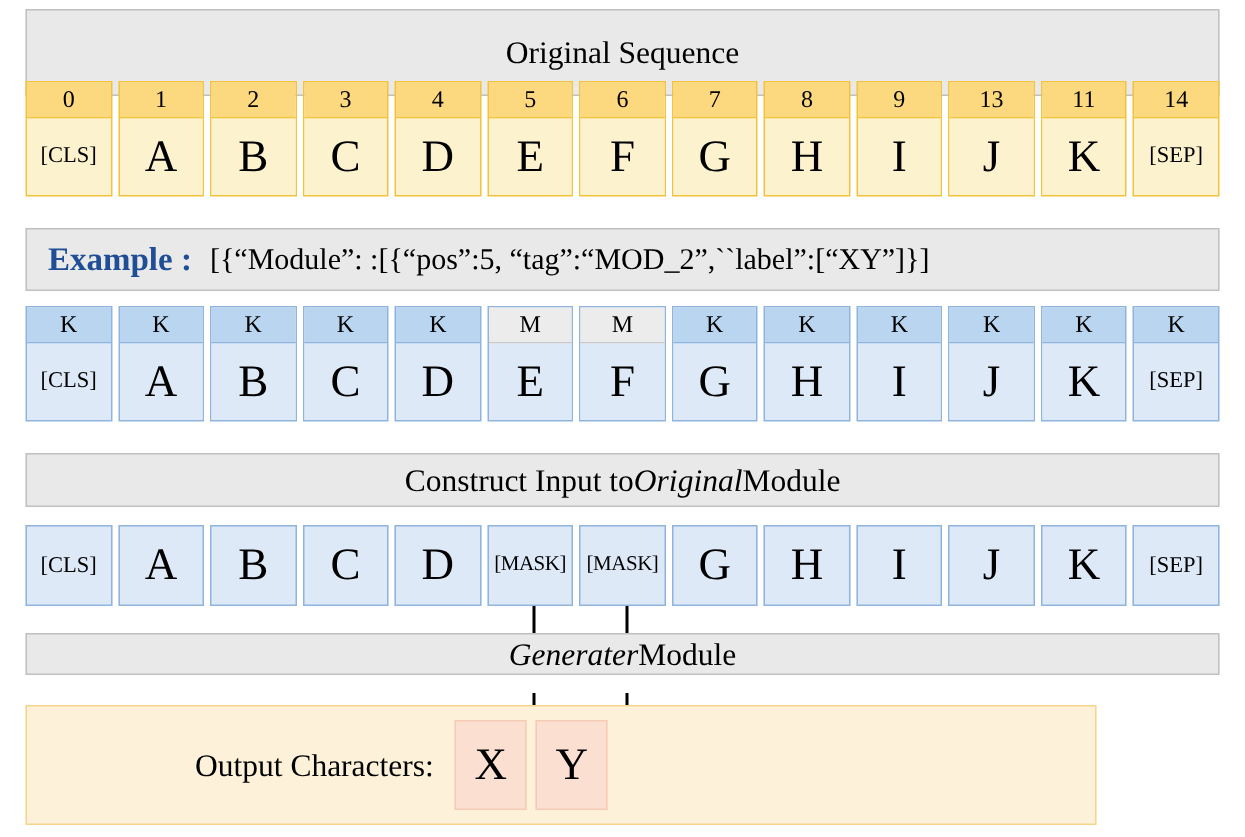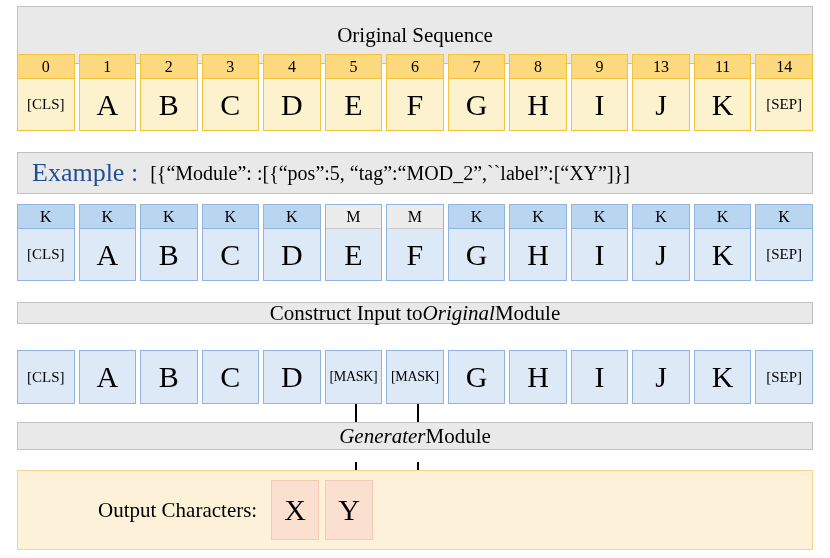--- a/index.html
+++ b/index.html
@@ -106,39 +106,39 @@
     box-sizing: border-box;
     width: 796px;
     background: #e9e9e9;
     border: 1px solid #c0c0c0;
     display: flex;
     align-items: center;
     padding-left: 14px;
   }
   .example .lbl {
     color: #1f4e96;
-    font-weight: normal;
-    font-size: 26px;
+    font-weight: bold;
+    font-size: 22px;
     margin-right: 12px;
     white-space: nowrap;
   }
   .example .body {
     font-size: 20px;
     white-space: nowrap;
   }
 
   
   .outpanel {
     box-sizing: border-box;
-    width: 796px;
+    width: 714px;
     background: #fdf2d9;
     border: 1px solid #f5d58b;
     display: flex;
     align-items: center;
-    padding-left: 80px;
+    padding-left: 112px;
   }
   .outpanel .olabel {
     font-size: 21px;
     margin-right: 14px;
     white-space: nowrap;
   }
   .obox {
     box-sizing: border-box;
     width: 48px;
     height: 60px;
@@ -291,21 +291,21 @@
       <div class="cell cell-b">
         <div class="tag">K</div>
         <div class="val">K</div>
       </div>
       <div class="cell cell-b">
         <div class="tag">K</div>
         <div class="val small">[SEP]</div>
       </div>
     </div>
 
-  <div class="banner abs" style="top:302px; height:22px;">
+  <div class="banner abs" style="top:302px; height:36px;">
     <span>Construct Input to </span>
       <span class="ital">Original</span>
       <span> Module</span>
   </div>
 
   <div class="row abs" id="row-input" style="top:350px;">
       <div class="cell-p small">[CLS]</div>
       <div class="cell-p">A</div>
       <div class="cell-p">B</div>
       <div class="cell-p">C</div>

